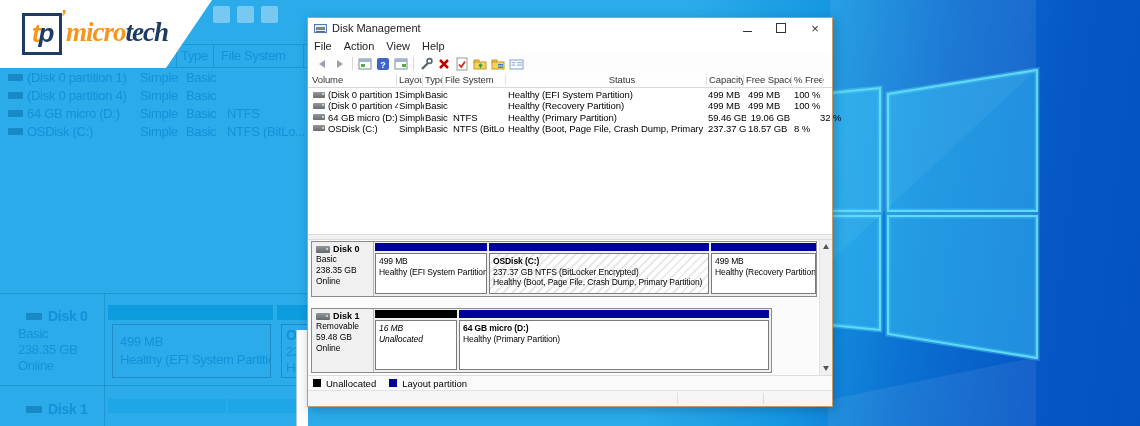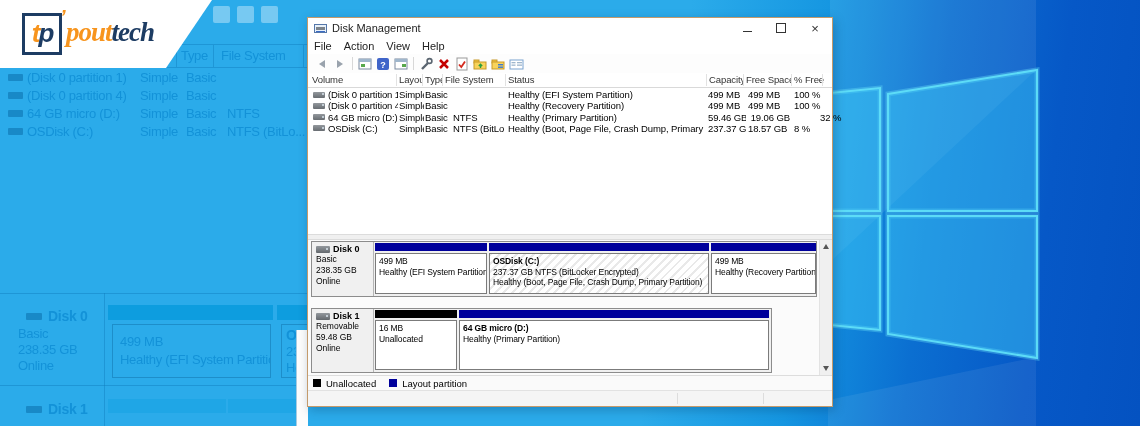--- a/index.html
+++ b/index.html
@@ -164,21 +164,21 @@
     <div class="bg-drive" style="left:26px;top:406px;width:16px;"></div>
     <div class="bg-bold" style="left:48px;top:401px;">Disk 1</div>
     <div class="bg-bar2" style="left:108px;top:399px;width:118px;height:14px;"></div>
     <div class="bg-bar2" style="left:228px;top:399px;width:79px;height:14px;"></div>
     <div class="bg-strip" style="left:296px;top:330px;width:11px;height:96px;"></div>
   </div>
 
   <div class="banner">
     <div class="tpbox"><span class="t">t</span><span class="p">p</span></div>
     <span class="apos">’</span>
-    <div class="brandword"><span class="tech">pout</span><span class="pout">tech</span></div>
+    <div class="brandword"><span class="tech">micro</span><span class="pout">tech</span></div>
   </div>
 
   <div class="win">
 
     <div class="titlebar">
       <span class="title-icon">
         <svg width="13" height="13">
             <rect x="0.5" y="2.5" width="12" height="8" fill="#e8f1fa" stroke="#5577aa"></rect>
             <rect x="2" y="5" width="9" height="3" fill="#7d848b"></rect>
             <rect x="2" y="9" width="9" height="1" fill="#3a6bc4"></rect>
@@ -280,21 +280,21 @@
           </svg>
         </span>
     </div>
 
     <div class="listpane">
       <div class="lheader">
         <span class="hc" style="left:4px;width:84px;">Volume</span>
         <span class="hc" style="left:91px;width:24px;">Layout</span>
         <span class="hc" style="left:117px;width:18px;">Type</span>
         <span class="hc" style="left:137px;width:58px;">File System</span>
-        <span class="hc" style="left:200px;width:196px;">Status</span>
+        <span class="hc" style="left:216px;width:196px;text-align:center;">Status</span>
         <span class="hc" style="left:401px;width:34px;">Capacity</span>
         <span class="hc" style="left:438px;width:45px;">Free Space</span>
         <span class="hc" style="left:486px;width:30px;">% Free</span>
         <span class="hsep" style="left:88px;"></span>
           <span class="hsep" style="left:114px;"></span>
         <span class="hsep" style="left:134px;"></span>
           <span class="hsep" style="left:197px;"></span>
         <span class="hsep" style="left:398px;"></span>
           <span class="hsep" style="left:435px;"></span>
         <span class="hsep" style="left:483px;"></span>
@@ -387,21 +387,21 @@
       <div class="diskrow" style="left:3px;top:68px;width:461px;height:65px;">
         <div class="disklabel">
           <div class="diskname">
               <span class="ddrive"></span>
               <span>Disk 1</span>
             </div>
           <div class="dline">Removable</div>
           <div class="dline">59.48 GB</div>
           <div class="dline">Online</div>
         </div>
-        <div class="part" style="left:63px;width:82px;">
+        <div class="part" style="left:63px;width:82px;font-style:italic;">
           <div class="pbar bar-unalloc"></div>
           <div class="pbox">
             <div class="pline">16 MB</div>
             <div class="pline">Unallocated</div>
           </div>
         </div>
         <div class="part" style="left:147px;width:310px;">
           <div class="pbar bar-primary"></div>
           <div class="pbox">
             <div class="pline b">64 GB micro  (D:)</div>

